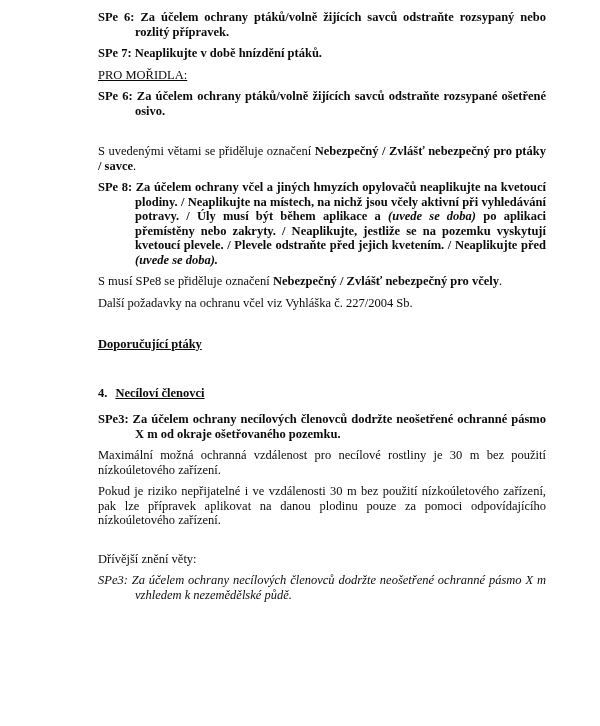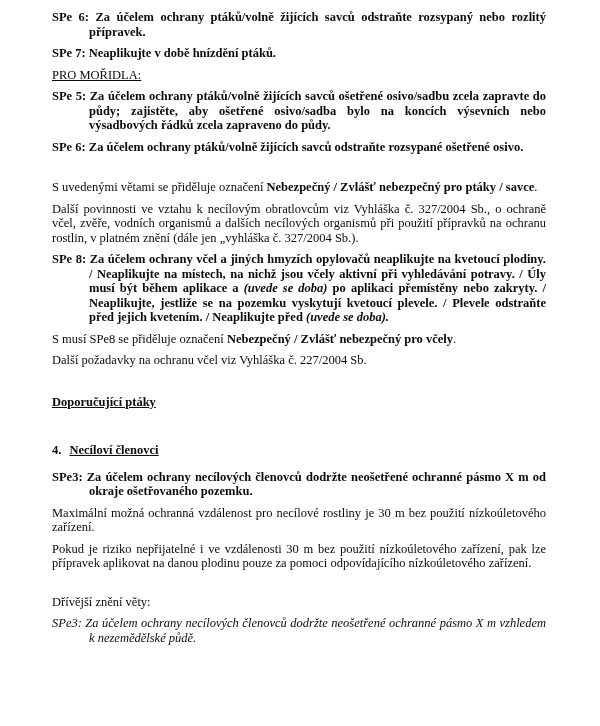--- a/index.html
+++ b/index.html
@@ -8,21 +8,21 @@
     width: 600px;
     height: 726px;
     background: #ffffff;
     color: #0b0b0b;
     font-family: "Liberation Serif", "DejaVu Serif", serif;
     overflow: hidden;
   }
   .page {
     width: 600px;
     height: 726px;
-    padding: 10px 54px 0 52px;
+    padding: 10px 54px 0 98px;
     display: flex;
     flex-direction: column;
   }
   .para {
     margin: 0 0 7px 0;
     font-size: 12.5px;
     line-height: 14.5px;
     text-align: justify;
   }
   .bold { font-weight: bold; }
@@ -43,27 +43,25 @@
 <body>
 
 <div class="page">
 
   <p class="para bold hang">SPe 6: Za účelem ochrany ptáků/volně žijících savců odstraňte rozsypaný nebo rozlitý přípravek.</p>
 
   <p class="para bold hang">SPe 7: Neaplikujte v době hnízdění ptáků.</p>
 
   <p class="para underline">PRO MOŘIDLA:</p>
 
-  <p class="para bold hang">SPe 5: Za účelem ochrany ptáků/volně žijících savců ošetřené osivo/sadbu zcela zapravte do půdy; zajistěte, aby ošetřené osivo/sadba bylo na koncích výsevních nebo výsadbových řádků zcela zapraveno do půdy.</p>
 
   <p class="para bold hang">SPe 6: Za účelem ochrany ptáků/volně žijících savců odstraňte rozsypané ošetřené osivo.</p>
 
   <p class="para mt-19"><span>S uvedenými větami se přiděluje označení </span><span class="bold">Nebezpečný / Zvlášť nebezpečný pro ptáky / savce</span><span>.</span></p>
 
-  <p class="para">Další povinnosti ve vztahu k necílovým obratlovcům viz Vyhláška č. 327/2004 Sb., o ochraně včel, zvěře, vodních organismů a dalších necílových organismů při použití přípravků na ochranu rostlin, v platném znění (dále jen „vyhláška č. 327/2004 Sb.).</p>
 
 
   <p class="para bold hang"><span>SPe 8: Za účelem ochrany včel a jiných hmyzích opylovačů neaplikujte na kvetoucí plodiny. / Neaplikujte na místech, na nichž jsou včely aktivní při vyhledávání potravy. / Úly musí být během aplikace a </span><span class="italic">(uvede se doba)</span><span> po aplikaci přemístěny nebo zakryty. / Neaplikujte, jestliže se na pozemku vyskytují kvetoucí plevele. / Plevele odstraňte před jejich kvetením. / Neaplikujte před </span><span class="italic">(uvede se doba).</span></p>
 
   <p class="para"><span>S musí SPe8 se přiděluje označení </span><span class="bold">Nebezpečný / Zvlášť nebezpečný pro včely</span><span>.</span></p>
 
   <p class="para">Další požadavky na ochranu včel viz Vyhláška č. 227/2004 Sb.</p>
 
   <p class="para heading underline mt-20">Doporučující ptáky</p>
 

